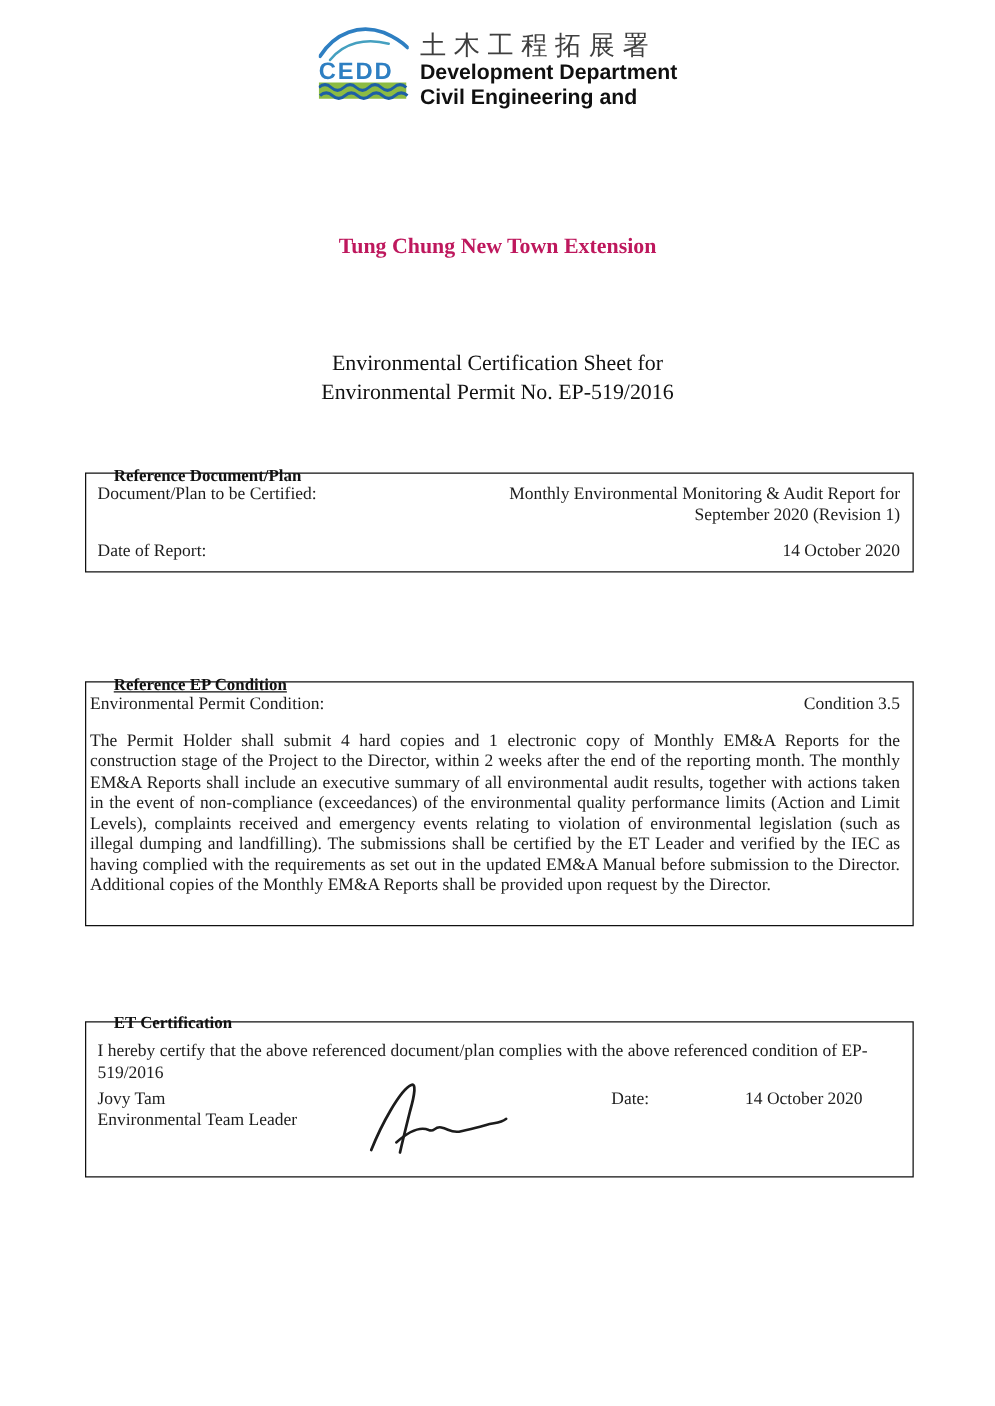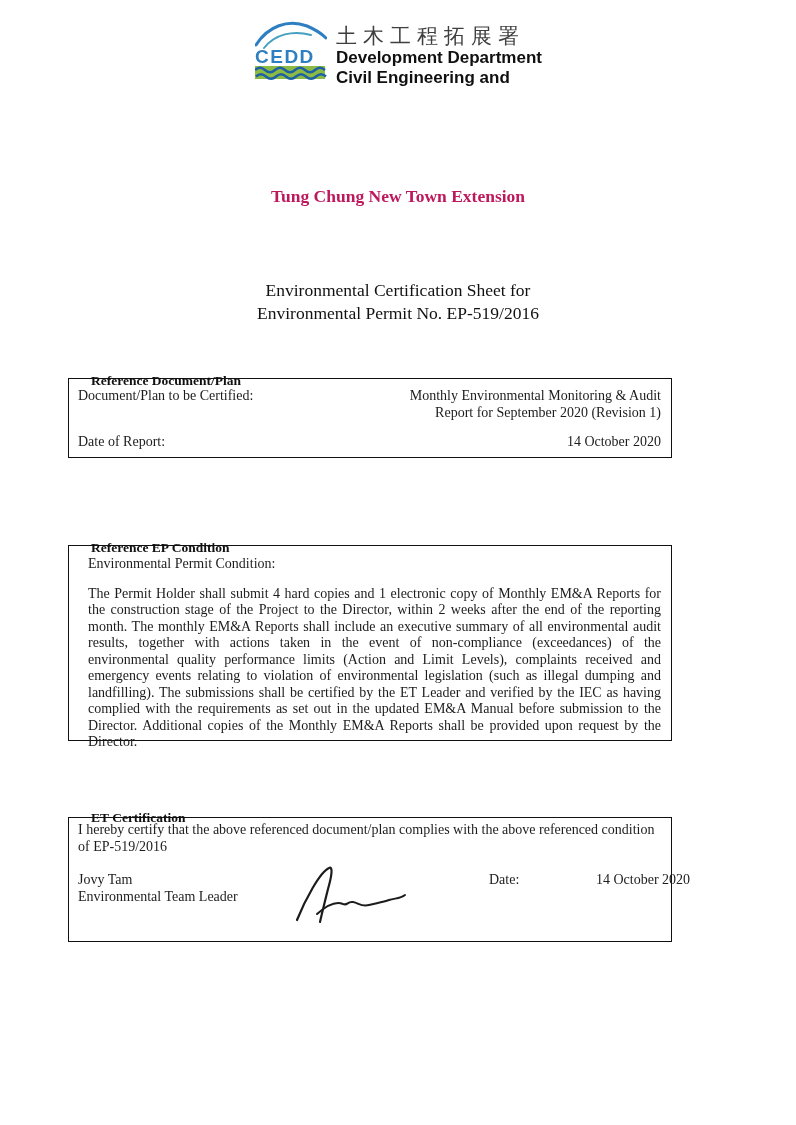--- a/index.html
+++ b/index.html
@@ -33,31 +33,31 @@
     position:absolute; top:279px; left:0; width:100%; margin:0;
     text-align:center; font-size:17.5px; font-weight:normal; line-height:23px; color:#111;
   }
 
   
   .sec-heading {
     position:absolute; left:75px; margin:16px;
     font-size:13.5px; font-weight:bold; color:#111;
   }
   .sec-heading.h1 { top:357px; }
-  .sec-heading.h2 { top:524px; }
+  .sec-heading.h2 { top:524px;text-decoration:underline; }
   .sec-heading.h3 { top:794px;text-align:center; }
 
   
   .box {
-    position:absolute; left:68px; width:604px; box-sizing:border-box;
+    position:absolute; left:68px; width:663px; box-sizing:border-box;
     border:1.6px solid #111; font-size:14px; line-height:16.5px;
   }
   .box1 { top:378px; height:80px;  padding:9px 10px 0 9px; }
-  .box2 { top:545px; height:196px; padding:10px 10px 0 19px; }
-  .box3 { top:817px; height:125px; padding:4px 10px 0 9px; }
+  .box2 { top:545px; height:196px; padding:10px 10px 0 3px; }
+  .box3 { top:817px; height:125px; padding:16px 10px 0 9px; }
 
   .kv-row { display:flex; }
   .kv-row + .kv-row { margin-top:13px; }
   .kv-label { width:291px; flex:none; }
   .kv-value { flex:1;text-align:right; }
 
   .condition-text { margin-top:13px; text-align:justify; }
 
   .certify-statement { }
   .signatory-name  { position:absolute; left:9px;  top:54px; white-space:nowrap; }
@@ -102,20 +102,21 @@
     <div class="kv-row">
       <div class="kv-label">Date of Report:</div>
       <div class="kv-value">14 October 2020</div>
     </div>
   </div>
 
   <h3 class="sec-heading h2">Reference EP Condition</h3>
   <div class="box box2">
     <div class="kv-row">
       <div class="kv-label">Environmental Permit Condition:</div>
+      <div class="kv-value">Condition 3.5</div>
     </div>
     <p class="condition-text">The Permit Holder shall submit 4 hard copies and 1 electronic copy of Monthly EM&amp;A Reports for the construction stage of the Project to the Director, within 2 weeks after the end of the reporting month.  The monthly EM&amp;A Reports shall include an executive summary of all environmental audit results, together with actions taken in the event of non-compliance (exceedances) of the environmental quality performance limits (Action and Limit Levels), complaints received and emergency events relating to violation of environmental legislation (such as illegal dumping and landfilling).  The submissions shall be certified by the ET Leader and verified by the IEC as having complied with the requirements as set out in the updated EM&amp;A Manual before submission to the Director.  Additional copies of the Monthly EM&amp;A Reports shall be provided upon request by the Director.</p>
   </div>
 
   <h3 class="sec-heading h3">ET Certification</h3>
   <div class="box box3">
     <div class="certify-statement">I hereby certify that the above referenced document/plan complies with the above referenced condition of EP-519/2016</div>
     <div class="signatory-name">Jovy Tam</div>
     <div class="signatory-title">Environmental Team Leader</div>
     <div class="signature-wrap">

